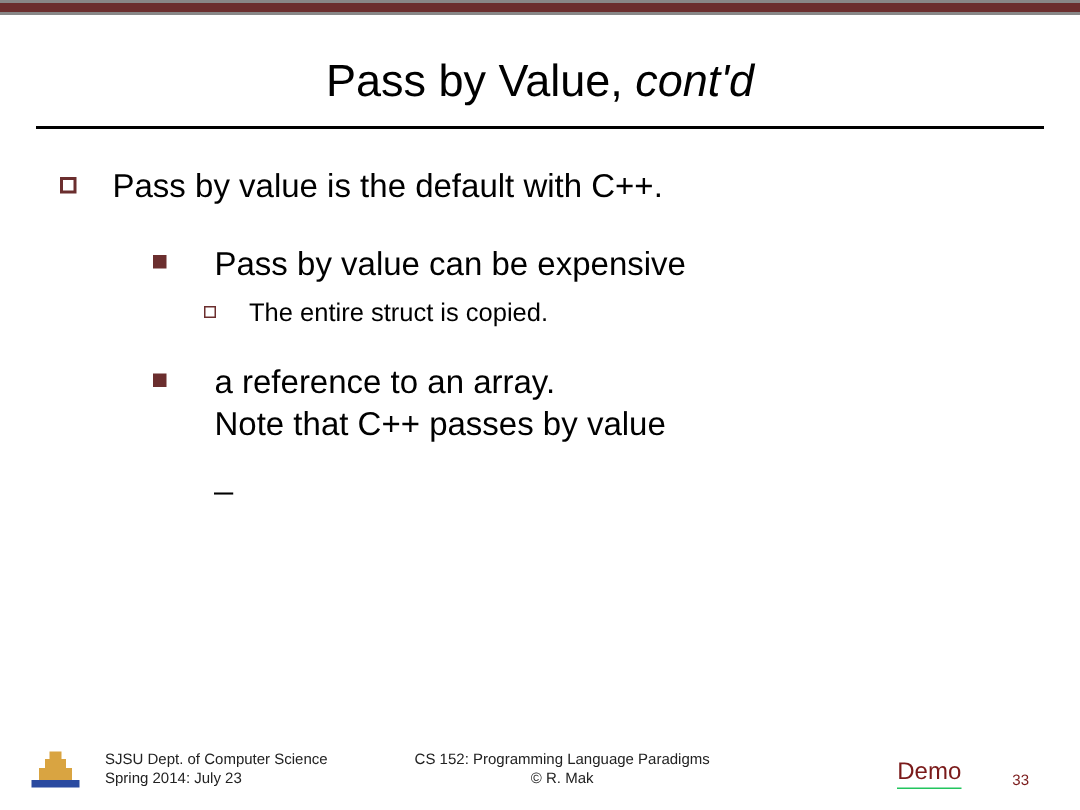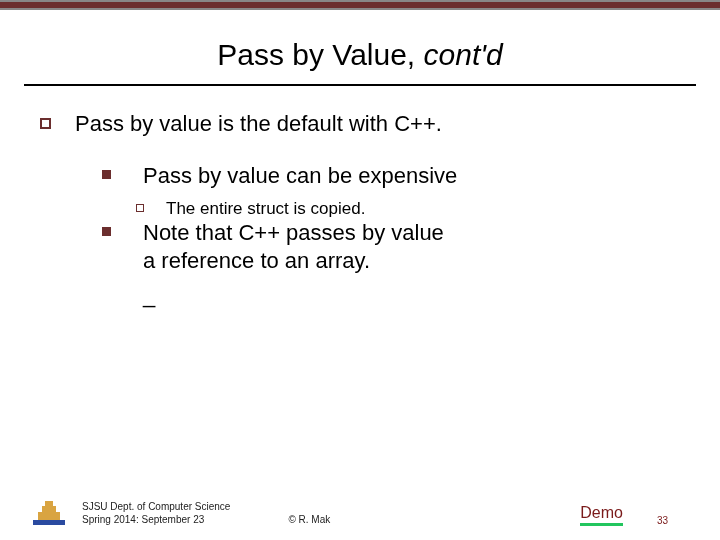--- a/index.html
+++ b/index.html
@@ -56,62 +56,62 @@
     gap: 12px;
   }
   .bullet-solid {
     width: 9px; height: 9px;
     background: #6b2e2e;
     margin-top: 8px;
     margin-right: 20px;
     flex-shrink: 0;
   }
   .lvl2-text { font-size: 22px; line-height: 1.25; }
-  .lvl3-wrap { margin-left: 34px; margin-top: 10px; }
+  .lvl3-wrap { margin-left: 34px; margin-top: 10px; margin-bottom: 22px; }
   .lvl3 {
     display: flex;
     align-items: flex-start;
   }
   .bullet-open-sm {
     width: 8px; height: 8px;
     border: 1.5px solid #6b2e2e;
     margin-top: 5px;
     margin-right: 22px;
     flex-shrink: 0;
   }
   .lvl3-text { font-size: 17px; }
   .underscore { font-size: 22px; margin-top: 8px; }
   .footer {
     position: absolute;
     bottom: 14px;
-    left: 12px; right: 0;
+    left: 0; right: 0;
     display: flex;
     align-items: flex-end;
-    padding: 0 52px 0 20px;
+    padding: 0 34px 0 20px;
     font-size: 10px;
     color: #222;
   }
   .logo {
     width: 34px; height: 28px;
     margin-right: 16px;
     flex-shrink: 0;
     position: relative;
   }
   .logo svg { width: 100%; height: 100%; }
   .footer-left { line-height: 1.3; }
   .footer-center {
     margin-left: 58px;
     line-height: 1.3;
     text-align: center;
   }
   .demo {
     margin-left: auto;
     font-size: 16px;
     color: #7a1a1a;
-    border-bottom: 3px solid #22c55e;
+    border-bottom: 1px solid #22c55e;
     padding-bottom: 1px;
   }
   .pagenum {
     margin-left: 34px;
     font-size: 10px;
     color: #7a1a1a;
   }
 </style>
 </head>
 <body>
@@ -144,41 +144,42 @@
     <div class="lvl3-wrap">
       <div class="lvl3">
         <span class="bullet-open-sm"></span>
         <span class="lvl3-text">The entire struct is copied.</span>
       </div>
     </div>
 
     <div class="lvl2">
       <span class="bullet-solid"></span>
       <div class="lvl2-text">
+        <div>a reference to an array.</div>
         <div>Note that C++ passes by value</div>
-        <div>a reference to an array.</div>
         <div class="underscore">_</div>
       </div>
     </div>
 
   </div>
 </div>
 
 <div class="footer">
   <div class="logo">
     <svg viewBox="0 0 34 28">
       <rect x="1" y="22" width="32" height="5" fill="#2a4aa0"></rect>
       <rect x="10" y="8" width="14" height="14" fill="#d9a441"></rect>
       <rect x="13" y="3" width="8" height="5" fill="#d9a441"></rect>
       <rect x="6" y="14" width="4" height="8" fill="#d9a441"></rect>
       <rect x="24" y="14" width="4" height="8" fill="#d9a441"></rect>
     </svg>
   </div>
   <div class="footer-left">
     <div>SJSU Dept. of Computer Science</div>
-    <div>Spring 2014: September 23</div>
+    <div>Spring 2014: July 23</div>
   </div>
   <div class="footer-center">
+    <div>CS 152: Programming Language Paradigms</div>
     <div>© R. Mak</div>
   </div>
   <span class="demo">Demo</span>
   <span class="pagenum">33</span>
 </div>
 
 </body></html>

